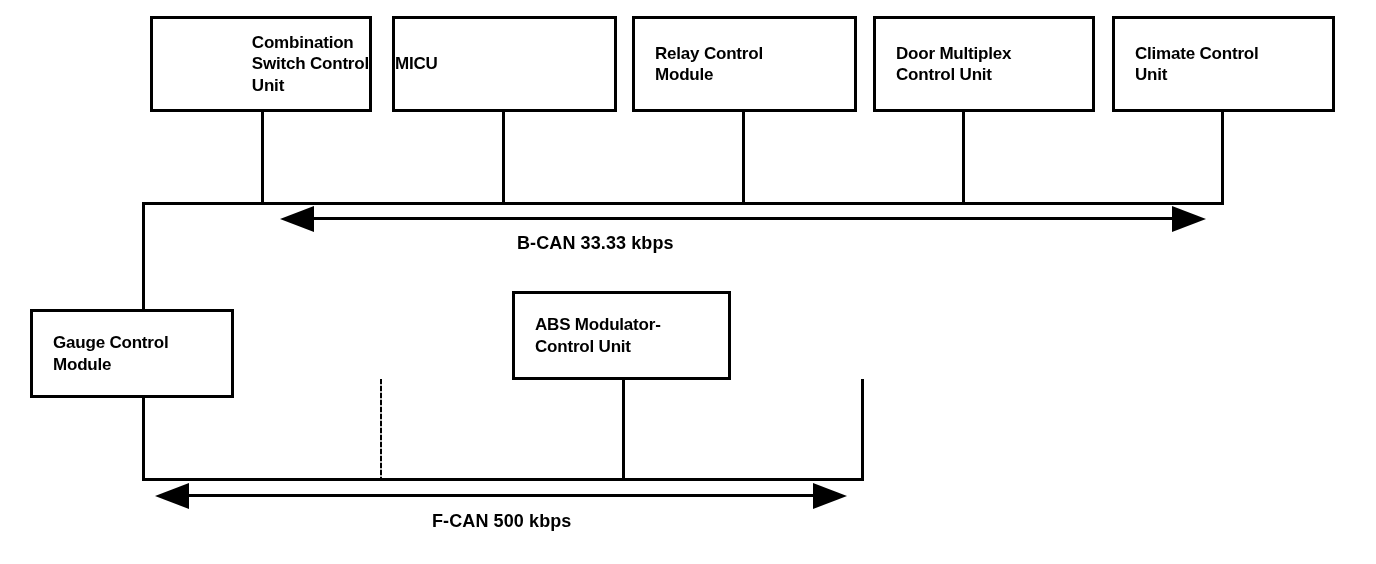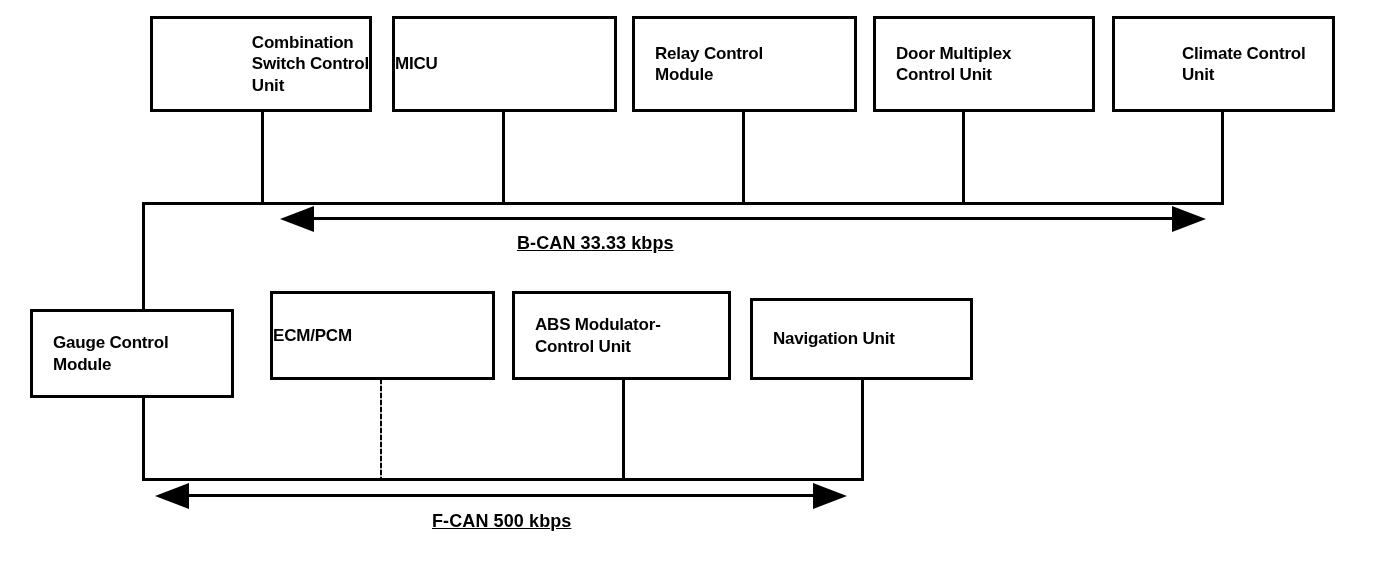--- a/index.html
+++ b/index.html
@@ -97,21 +97,20 @@
     border-left: 34px solid #000000;
   }
   .bus-label {
     position: absolute;
     font-weight: bold;
     font-size: 18px;
     color: #000000;
     letter-spacing: 0.1px;
     white-space: nowrap;
     z-index: 4;
-    text-decoration: underline;
   }
 </style>
 </head>
 <body>
 
 <div id="diagram">
 
   <div class="node-box align-left" style="left:150px; top:16px; width:222px; height:96px;justify-content:flex-end;">
     <span class="node-label">Combination
 Switch Control
@@ -125,21 +124,21 @@
   <div class="node-box align-left" style="left:632px; top:16px; width:225px; height:96px;">
     <span class="node-label">Relay Control
 Module</span>
   </div>
 
   <div class="node-box align-left" style="left:873px; top:16px; width:222px; height:96px;">
     <span class="node-label">Door Multiplex
 Control Unit</span>
   </div>
 
-  <div class="node-box align-left" style="left:1112px; top:16px; width:223px; height:96px;padding-left:47px;">
+  <div class="node-box align-left" style="left:1112px; top:16px; width:223px; height:96px;">
     <span class="node-label">Climate Control
 Unit</span>
   </div>
 
   <div class="wire-v" style="left:261px; top:110px; height:95px;"></div>
   <div class="wire-v" style="left:502px; top:110px; height:95px;"></div>
   <div class="wire-v" style="left:742px; top:110px; height:95px;"></div>
   <div class="wire-v" style="left:962px; top:110px; height:95px;"></div>
   <div class="wire-v" style="left:1221px; top:110px; height:95px;"></div>
 
@@ -152,32 +151,26 @@
     <span class="shaft"></span>
     <span class="head right"></span>
   </div>
   <div class="bus-label" style="left:517px; top:233px;">B-CAN 33.33 kbps</div>
 
   <div class="node-box align-left" style="left:30px; top:309px; width:204px; height:89px;">
     <span class="node-label">Gauge Control
 Module</span>
   </div>
 
-  <div class="node-box align-center" style="left:270px; top:291px; width:225px; height:89px;">
-    <span class="node-label">ECM/PCM</span>
-  </div>
 
   <div class="node-box align-left" style="left:512px; top:291px; width:219px; height:89px;">
     <span class="node-label">ABS Modulator-
 Control Unit</span>
   </div>
 
-  <div class="node-box align-left" style="left:750px; top:298px; width:223px; height:82px;">
-    <span class="node-label">Navigation Unit</span>
-  </div>
 
   <div class="wire-v faint" style="left:380px; top:379px; height:102px;"></div>
   <div class="wire-v" style="left:622px; top:379px; height:102px;"></div>
   <div class="wire-v" style="left:861px; top:379px; height:102px;"></div>
 
   <div class="wire-h" style="left:142px; top:478px; width:722px;"></div>
 
   <div class="bus-arrow" style="left:155px; top:483px; width:692px;">
     <span class="head left"></span>
     <span class="shaft"></span>

